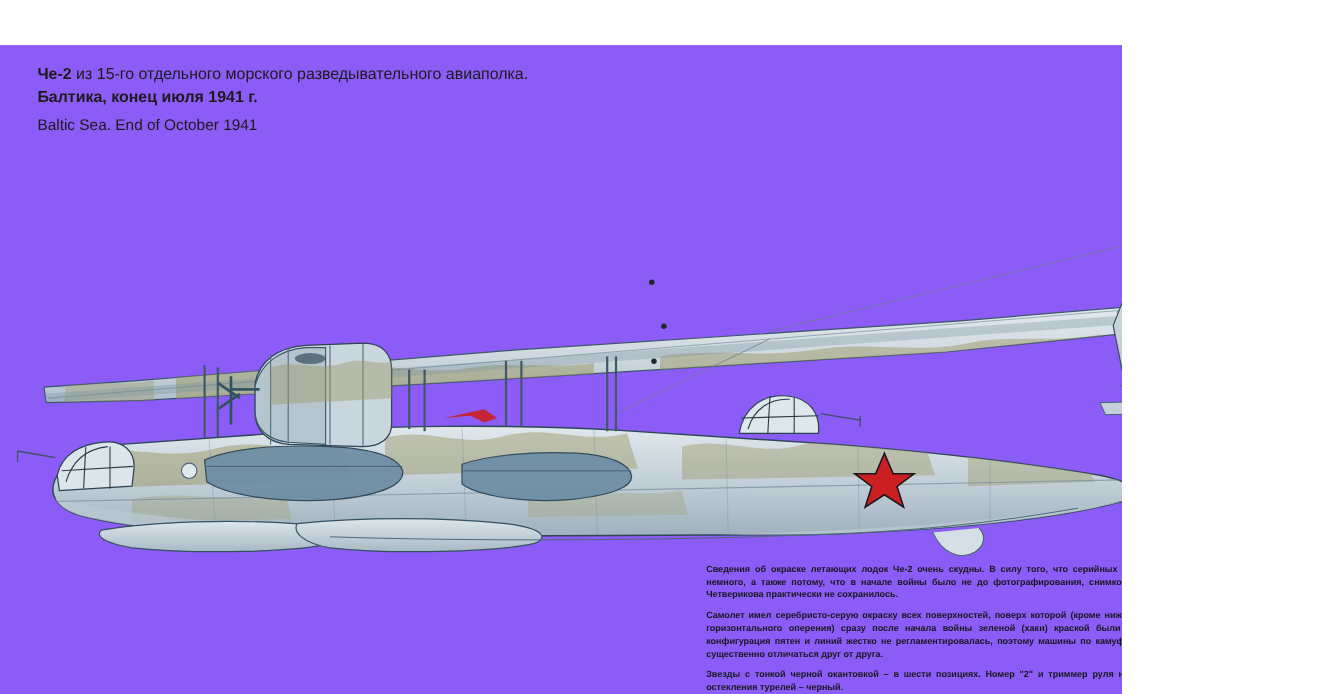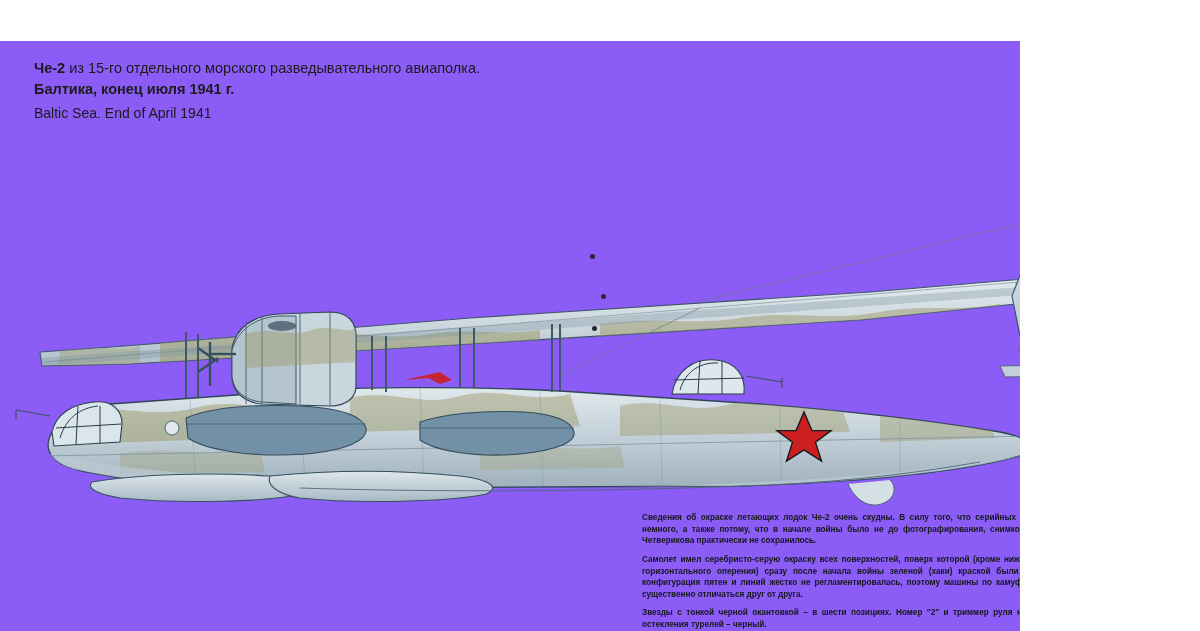--- a/index.html
+++ b/index.html
@@ -82,21 +82,21 @@
   .dot.d3 { left: 592px; top: 190px; }
 </style>
 </head>
 <body>
 
 <div id="page">
 
   <div class="caption">
     <div class="line ru1"><b>Че-2</b><span> из 15-го отдельного морского разведывательного авиаполка.</span></div>
     <div class="line ru2">Балтика, конец июля 1941 г.</div>
-    <div class="line en">Baltic Sea. End of April 1941</div>
+    <div class="line en">Baltic Sea. End of October 1941</div>
   </div>
 
   <div class="artwork">
 
     <span class="dot d1"></span>
     <span class="dot d2"></span>
     <span class="dot d3"></span>
 
     <svg width="1200" height="370" viewBox="0 0 1200 370" xmlns="http://www.w3.org/2000/svg">
       <defs>

